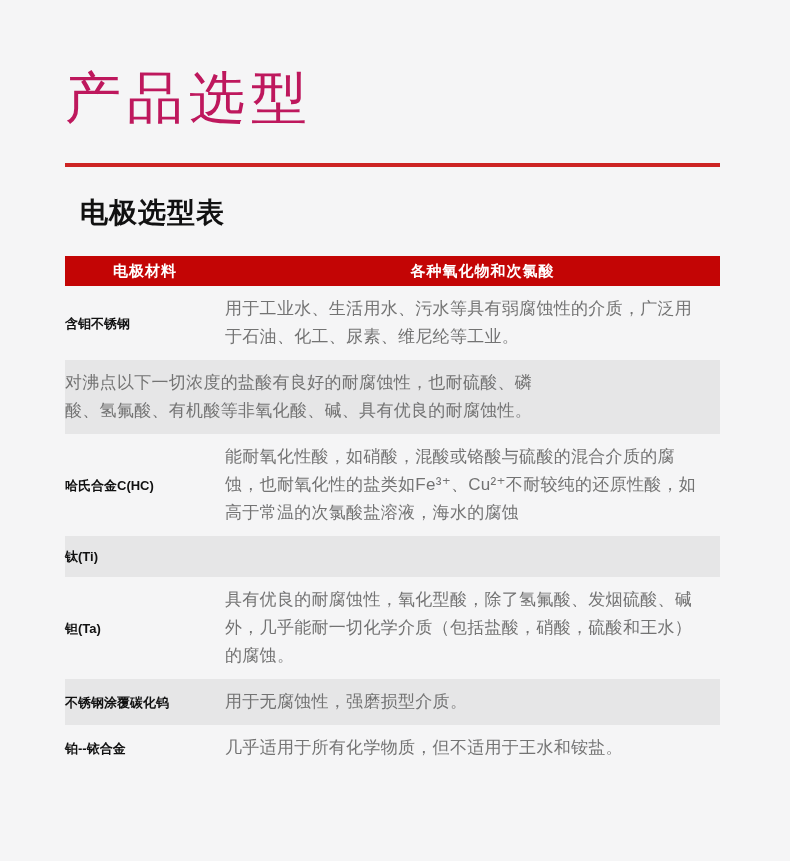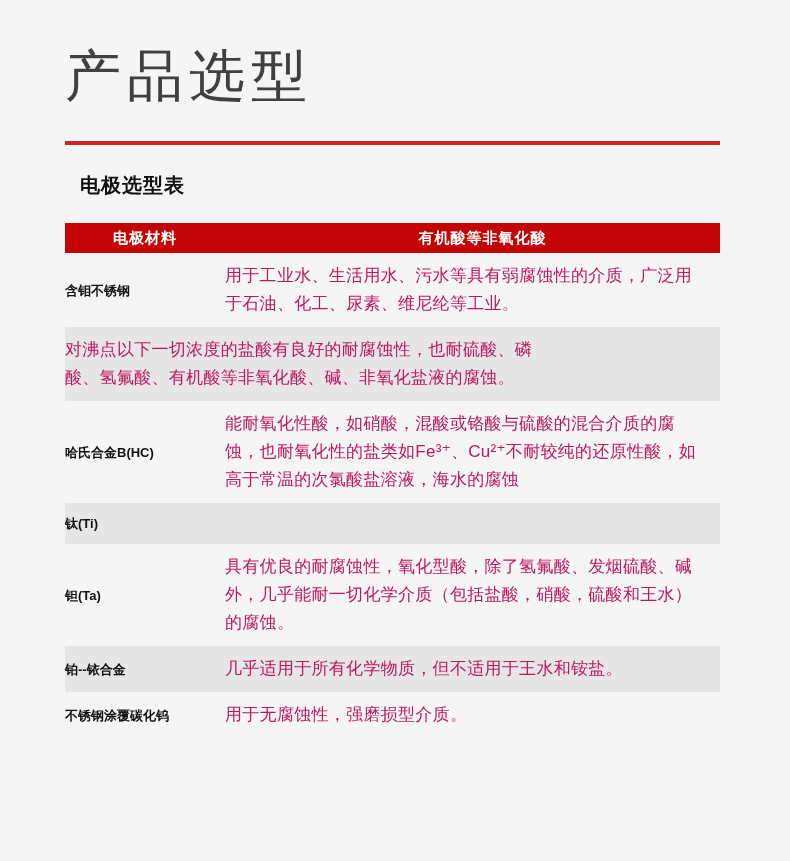--- a/index.html
+++ b/index.html
@@ -12,36 +12,36 @@
     background: #f5f5f6;
     font-family: "Liberation Sans", "DejaVu Sans", sans-serif;
     color: #1a1a1a;
     overflow: hidden;
   }
   .page {
     padding: 0 70px 0 65px;
   }
   .page-title {
     margin: 0;
-    padding-top: 42px;
+    padding-top: 64px;
     font-size: 56px;
     line-height: 1.2;
     font-weight: 500;
     letter-spacing: 6px;
-    color: #404040;
+    color: #be185d;
   }
   .title-divider {
     margin-top: 32px;
     height: 4px;
     background: #cd2423;
     border: none;
   }
   .section-title {
     margin: 26px 0 0 15px;
-    font-size: 20px;
+    font-size: 28px;
     line-height: 1.4;
     font-weight: 700;
     letter-spacing: 1px;
     color: #111;
   }
   .table {
     margin-top: 24px;
   }
   .thead {
     display: flex;
@@ -83,59 +83,59 @@
     color: #111;
     display: flex;
     flex-direction: row;
     align-items: center;
   }
   .cell-desc {
     flex: 1;
     max-width: 478px;
     font-size: 17px;
     line-height: 28px;
-    color: #be185d;
+    color: #737373;
     letter-spacing: 0.3px;
     padding-right: 16px;
   }
 </style>
 </head>
 <body>
 
 <div class="page">
 
   <h1 class="page-title">产品选型</h1>
 
   <div class="title-divider"></div>
 
   <h2 class="section-title">电极选型表</h2>
 
   <div class="table">
 
     <div class="thead">
       <div class="th-material">电极材料</div>
-      <div class="th-performance">有机酸等非氧化酸</div>
+      <div class="th-performance">各种氧化物和次氯酸</div>
     </div>
 
     <div class="rows">
 
       <div class="row">
         <div class="cell-material">
           <span>含钼不锈钢</span>
         </div>
         <div class="cell-desc">用于工业水、生活用水、污水等具有弱腐蚀性的介质，广泛用于石油、化工、尿素、维尼纶等工业。</div>
       </div>
 
       <div class="row">
-        <div class="cell-desc">对沸点以下一切浓度的盐酸有良好的耐腐蚀性，也耐硫酸、磷酸、氢氟酸、有机酸等非氧化酸、碱、非氧化盐液的腐蚀。</div>
+        <div class="cell-desc">对沸点以下一切浓度的盐酸有良好的耐腐蚀性，也耐硫酸、磷酸、氢氟酸、有机酸等非氧化酸、碱、具有优良的耐腐蚀性。</div>
       </div>
 
       <div class="row">
         <div class="cell-material">
-          <span>哈氏合金B</span>
+          <span>哈氏合金C</span>
           <span>(HC)</span>
         </div>
         <div class="cell-desc">能耐氧化性酸，如硝酸，混酸或铬酸与硫酸的混合介质的腐蚀，也耐氧化性的盐类如Fe³⁺、Cu²⁺不耐较纯的还原性酸，如高于常温的次氯酸盐溶液，海水的腐蚀</div>
       </div>
 
       <div class="row">
         <div class="cell-material">
           <span>钛</span>
           <span>(Ti)</span>
         </div>
@@ -144,27 +144,27 @@
       <div class="row">
         <div class="cell-material">
           <span>钽</span>
           <span>(Ta)</span>
         </div>
         <div class="cell-desc">具有优良的耐腐蚀性，氧化型酸，除了氢氟酸、发烟硫酸、碱外，几乎能耐一切化学介质（包括盐酸，硝酸，硫酸和王水）的腐蚀。</div>
       </div>
 
       <div class="row">
         <div class="cell-material">
-          <span>铂--铱合金</span>
+          <span>不锈钢涂覆碳化钨</span>
         </div>
-        <div class="cell-desc">几乎适用于所有化学物质，但不适用于王水和铵盐。</div>
+        <div class="cell-desc">用于无腐蚀性，强磨损型介质。</div>
       </div>
 
       <div class="row">
         <div class="cell-material">
-          <span>不锈钢涂覆碳化钨</span>
+          <span>铂--铱合金</span>
         </div>
-        <div class="cell-desc">用于无腐蚀性，强磨损型介质。</div>
+        <div class="cell-desc">几乎适用于所有化学物质，但不适用于王水和铵盐。</div>
       </div>
 
     </div>
   </div>
 </div>
 
 </body></html>

